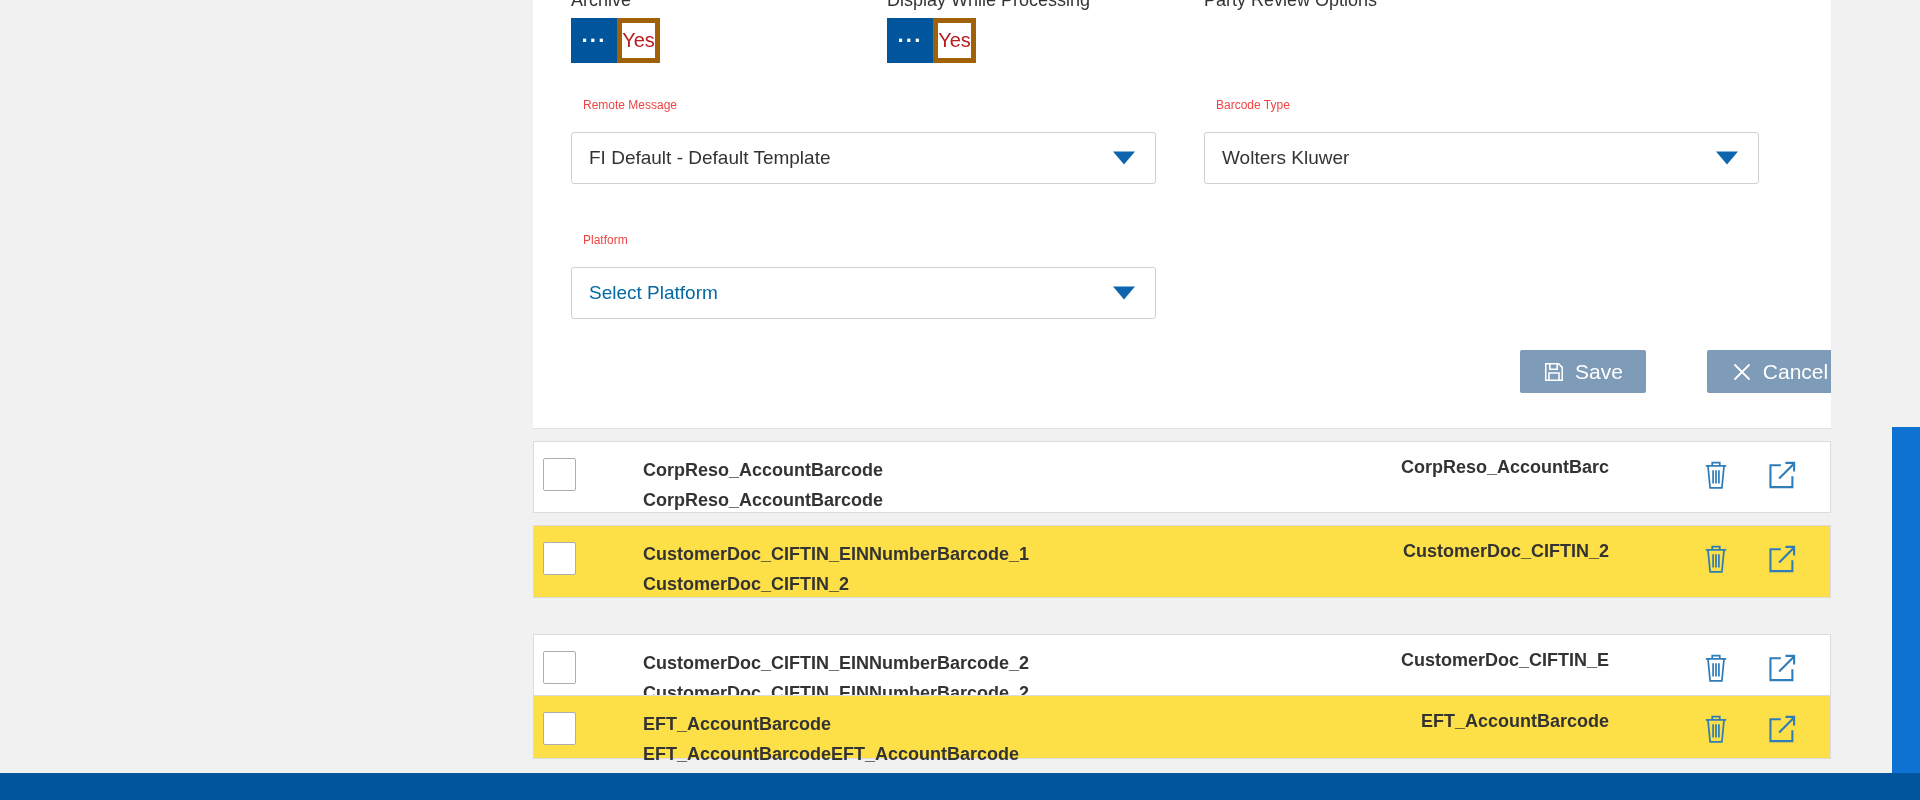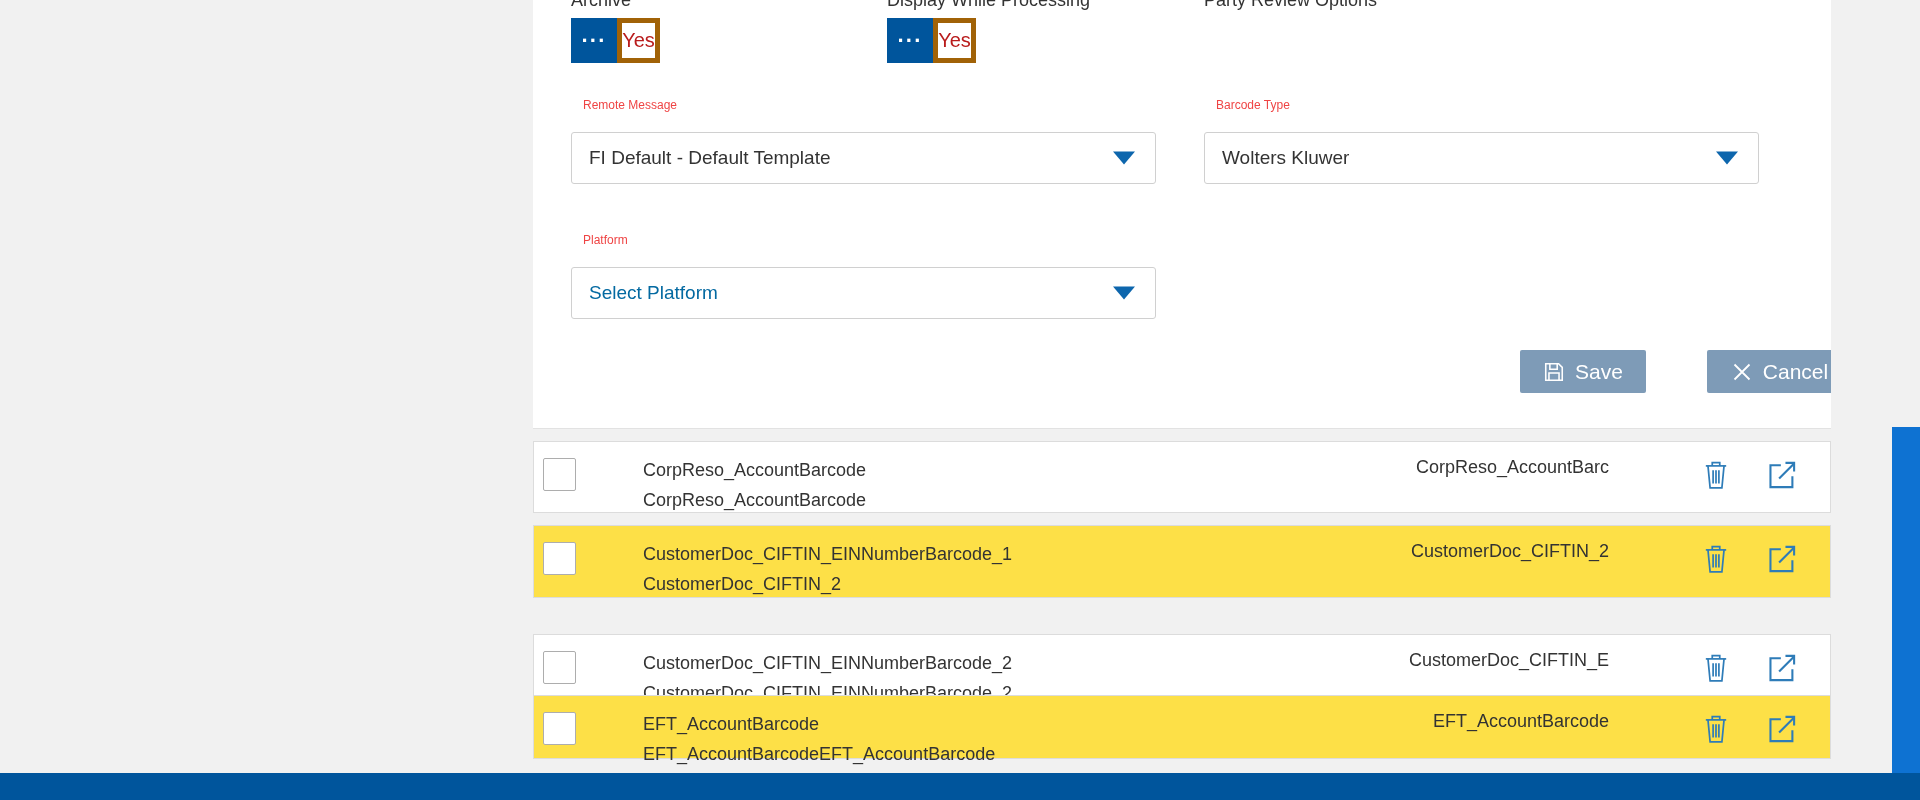--- a/index.html
+++ b/index.html
@@ -54,20 +54,21 @@
     position:absolute; top:350px; height:43px; background:#7e9bb7; color:#fff;
     border:none; border-radius:2px; display:flex; align-items:center; justify-content:center;
     gap:10px; font-size:21px; font-family:"Liberation Sans", sans-serif; cursor:pointer;
   }
   .btn svg { display:block; }
 
   
   .row {
     position:absolute; left:533px; width:1298px; background:#fff;
     border:1px solid #dcdcdc;
+    font-weight:bold;
   }
   .row.alt { background:#fde047; }
   .row .checkbox {
     position:absolute; left:9px; top:16px; width:33px; height:33px;
     background:#fff; border:1px solid #adadad; border-radius:2px; cursor:pointer;
   }
   .row .textblock { position:absolute; left:109px; top:13px; font-size:18px; line-height:30px; }
   .row .rowvalue {
     position:absolute; right:221px; top:15px; width:460px;
     font-size:18px; text-align:right; white-space:nowrap; overflow:hidden;

